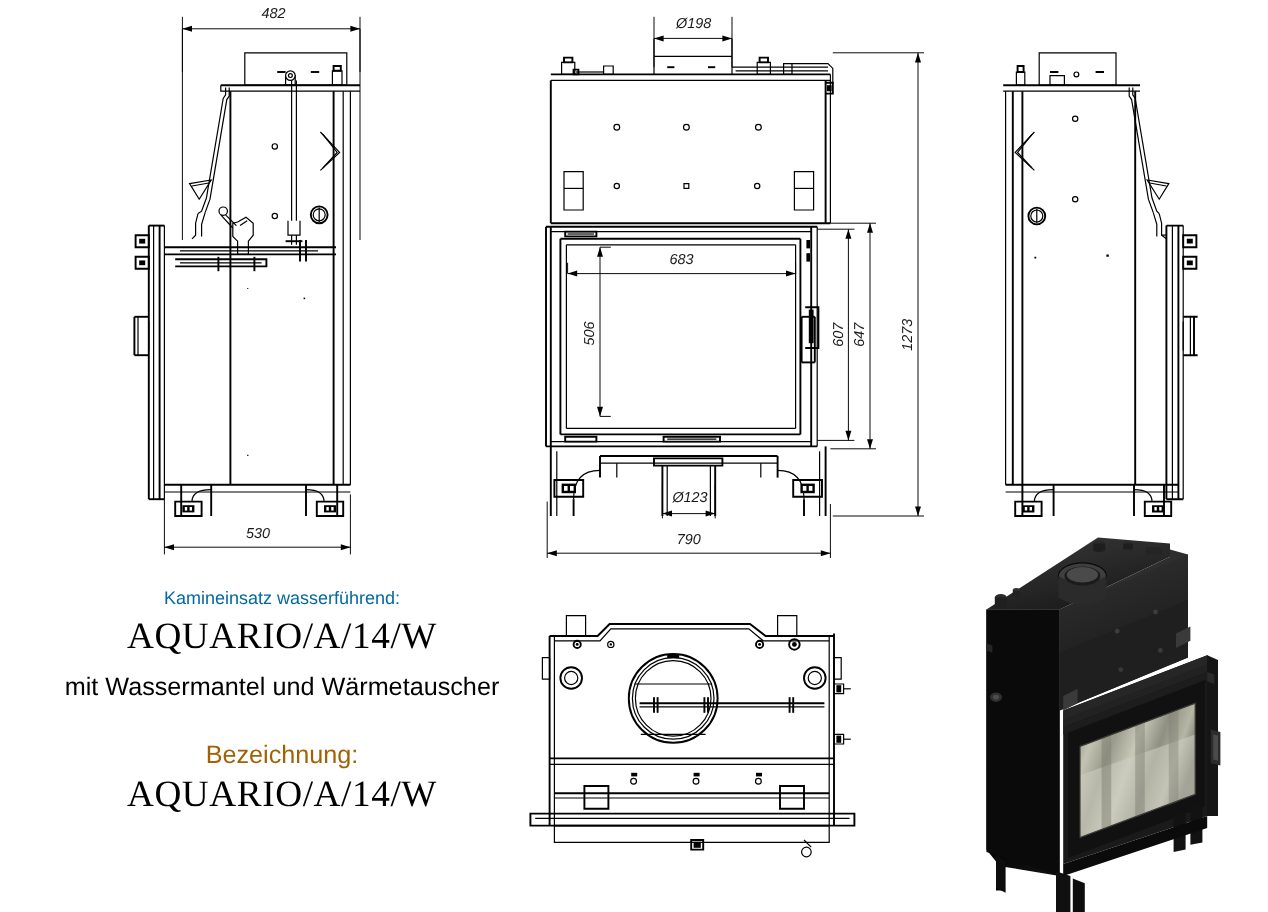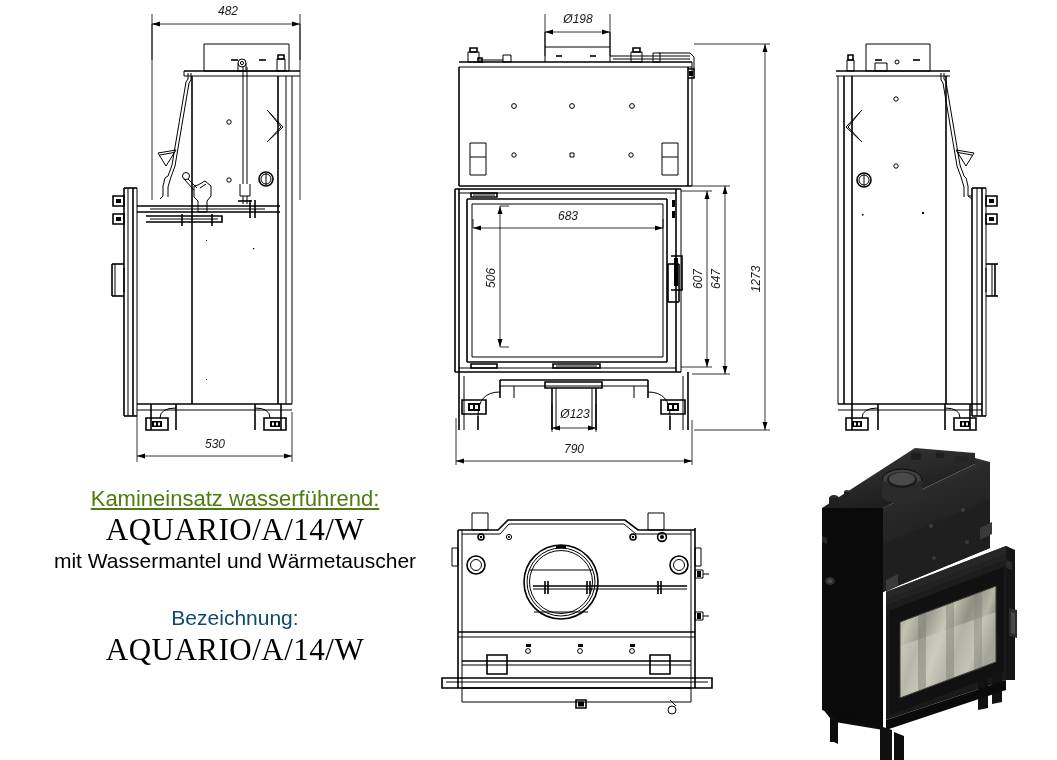--- a/index.html
+++ b/index.html
@@ -49,46 +49,46 @@
   
   .textblock {
     position: absolute;
     left: 10px;
     top: 486px;
     width: 450px;
     text-align: center;
   }
   .t-line1 {
     font-family: "Liberation Sans", sans-serif;
-    font-size: 22px;
+    font-size: 15px;
     line-height: 26px;
     letter-spacing: 0px;
-    color: #4d7c0f;
-    text-decoration: underline;
+    color: #0369a1;
   }
   .t-model {
     font-family: "Liberation Serif", serif;
     font-weight: normal;
     font-size: 31px;
     line-height: 35px;
     letter-spacing: 0.5px;
     color: #000;
   }
   .t-line3 {
     font-family: "Liberation Sans", sans-serif;
     font-size: 21px;
     line-height: 27px;
     color: #000;
+    margin-top: 12px;
   }
   .t-gap { height: 30px; }
   .t-label {
     font-family: "Liberation Sans", sans-serif;
     font-size: 21px;
     line-height: 28px;
-    color: #0c4a6e;
+    color: #a16207;
   }
 
   
   #photo {
     position: absolute;
     left: 800px;
     top: 440px;
     width: 257px;
     height: 320px;
   }

